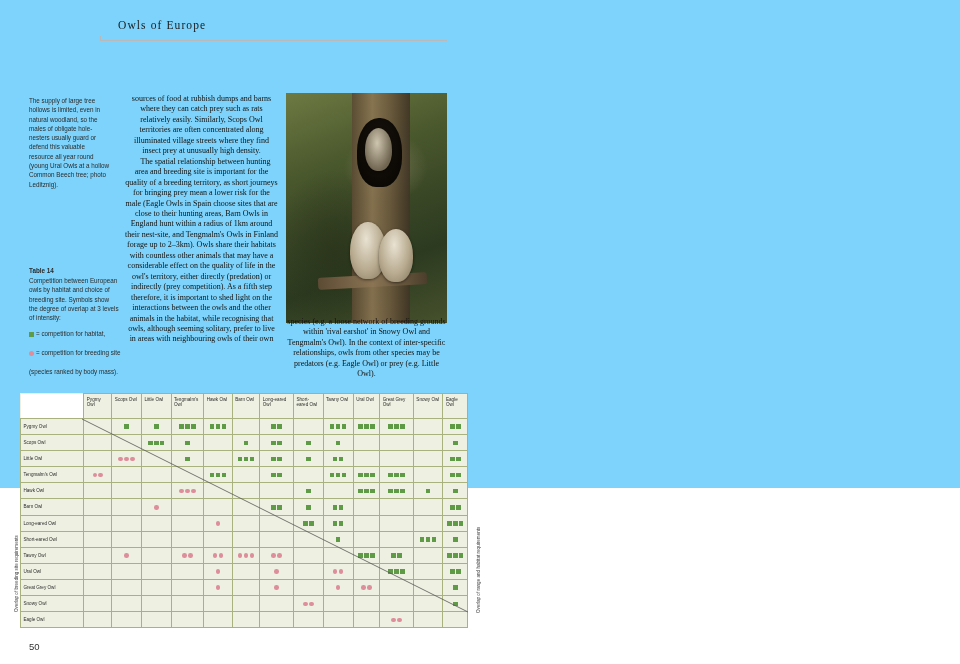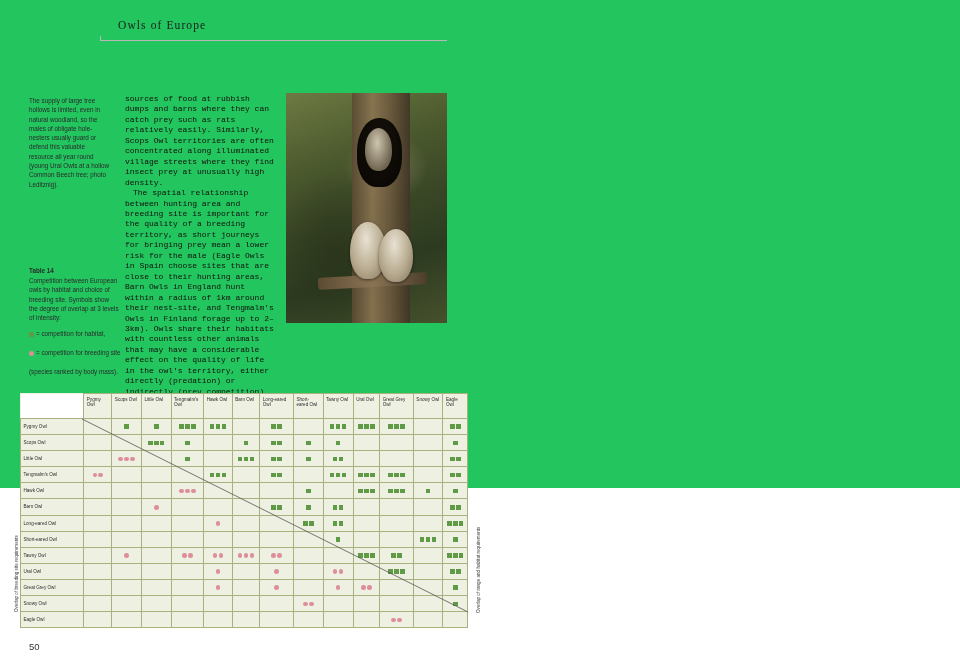--- a/index.html
+++ b/index.html
@@ -10,21 +10,21 @@
     font-family: "Liberation Serif", serif;
   }
   #page {
     position: relative;
     width: 960px; height: 664px;
     background: #ffffff;
     overflow: hidden;
   }
 
   
-  .leaf { position: absolute; top: 0; height: 488px; background: #22c55e; }
+  .leaf { position: absolute; top: 0; height: 488px; background: #7dd3fc; }
   .leaf-left  { left: 0;   width: 480px; }
   .leaf-right { left: 480px; width: 480px; }
 
   
   .runhead {
     position: absolute;
     font-family: "Liberation Serif", serif;
     font-size: 11.5px;
     letter-spacing: 1.1px;
     color: #1b1b1b;
@@ -59,25 +59,25 @@
     font-family: "Liberation Sans", sans-serif;
     font-size: 6.3px;
     line-height: 9.3px;
     color: #2b2b2b;
   }
   .sanscap b, .sanscap .bold { font-weight: bold; }
 
   
   .bodycol {
     position: absolute;
-    font-family: Liberation Mono, monospace;
+    font-family: Liberation Serif, serif;
     font-size: 8.0px;
     line-height: 10.45px;
     color: #15110d;
-    text-align: left;
+    text-align: center;
   }
   .bodycol p { margin: 0; }
   .bodycol p.ind { text-indent: 8px; }
 
   
   .photo {
     position: absolute;
     overflow: hidden;
   }
   .ph-owltree {
@@ -232,20 +232,23 @@
     <div class="sanscap" style="left:29px; top:348px; width:92px;">
       <span class="legend-ci"></span><span>= competition for breeding site</span>
     </div>
     <div class="sanscap" style="left:29px; top:367px; width:92px;">(species ranked by body mass).</div>
 
     <div class="bodycol" style="left:125px; top:94px; width:153px;">
       <p>sources of food at rubbish dumps and barns where they can catch prey such as rats relatively easily. Similarly, Scops Owl territories are often concentrated along illuminated village streets where they find insect prey at unusually high density.</p>
       <p class="ind">The spatial relationship between hunting area and breeding site is important for the quality of a breeding territory, as short journeys for bringing prey mean a lower risk for the male (Eagle Owls in Spain choose sites that are close to their hunting areas, Barn Owls in England hunt within a radius of 1km around their nest-site, and Tengmalm's Owls in Finland forage up to 2–3km). Owls share their habitats with countless other animals that may have a considerable effect on the quality of life in the owl's territory, either directly (predation) or indirectly (prey competition). As a fifth step therefore, it is important to shed light on the interactions between the owls and the other animals in the habitat, while recognising that owls, although seeming solitary, prefer to live in areas with neighbouring owls of their own</p>
     </div>
 
+    <div class="bodycol" style="left:286px; top:317px; width:161px;">
+      <p>species (e.g. a loose network of breeding grounds within 'rival earshot' in Snowy Owl and Tengmalm's Owl). In the context of inter-specific relationships, owls from other species may be predators (e.g. Eagle Owl) or prey (e.g. Little Owl).</p>
+    </div>
 
     <div id="table-wrap">
       <table class="owltable">
         <thead>
           <tr>
             <th class="corner" style="width:62px;"></th>
           <th style="width: 27.5px;">Pygmy Owl</th>
               <th style="width: 29px;">Scops Owl</th>
               <th style="width: 29px;">Little Owl</th>
               <th style="width: 32px;">Tengmalm's Owl</th>

